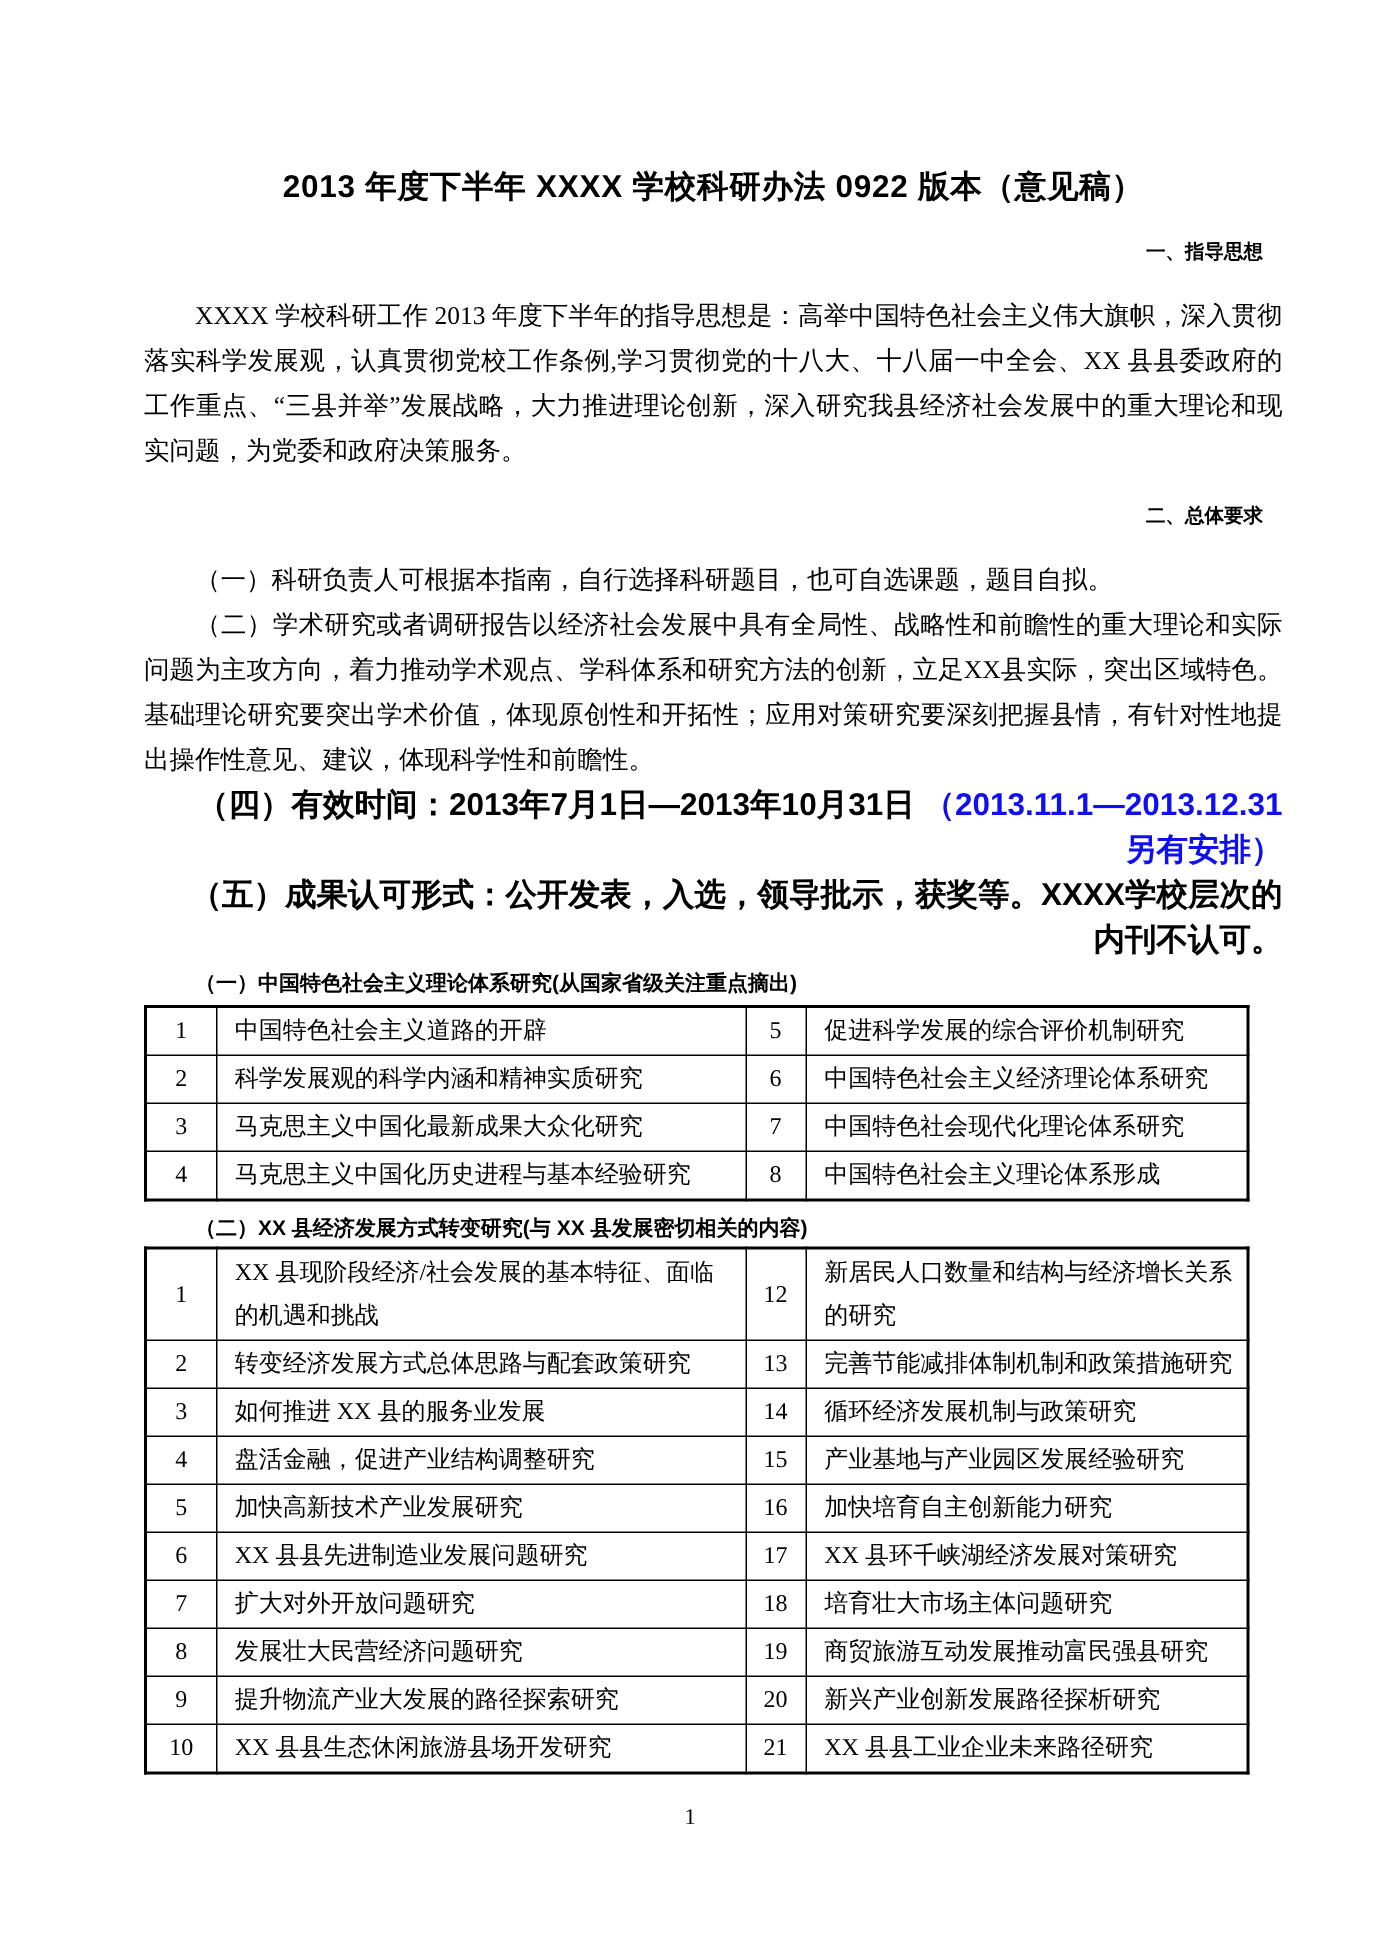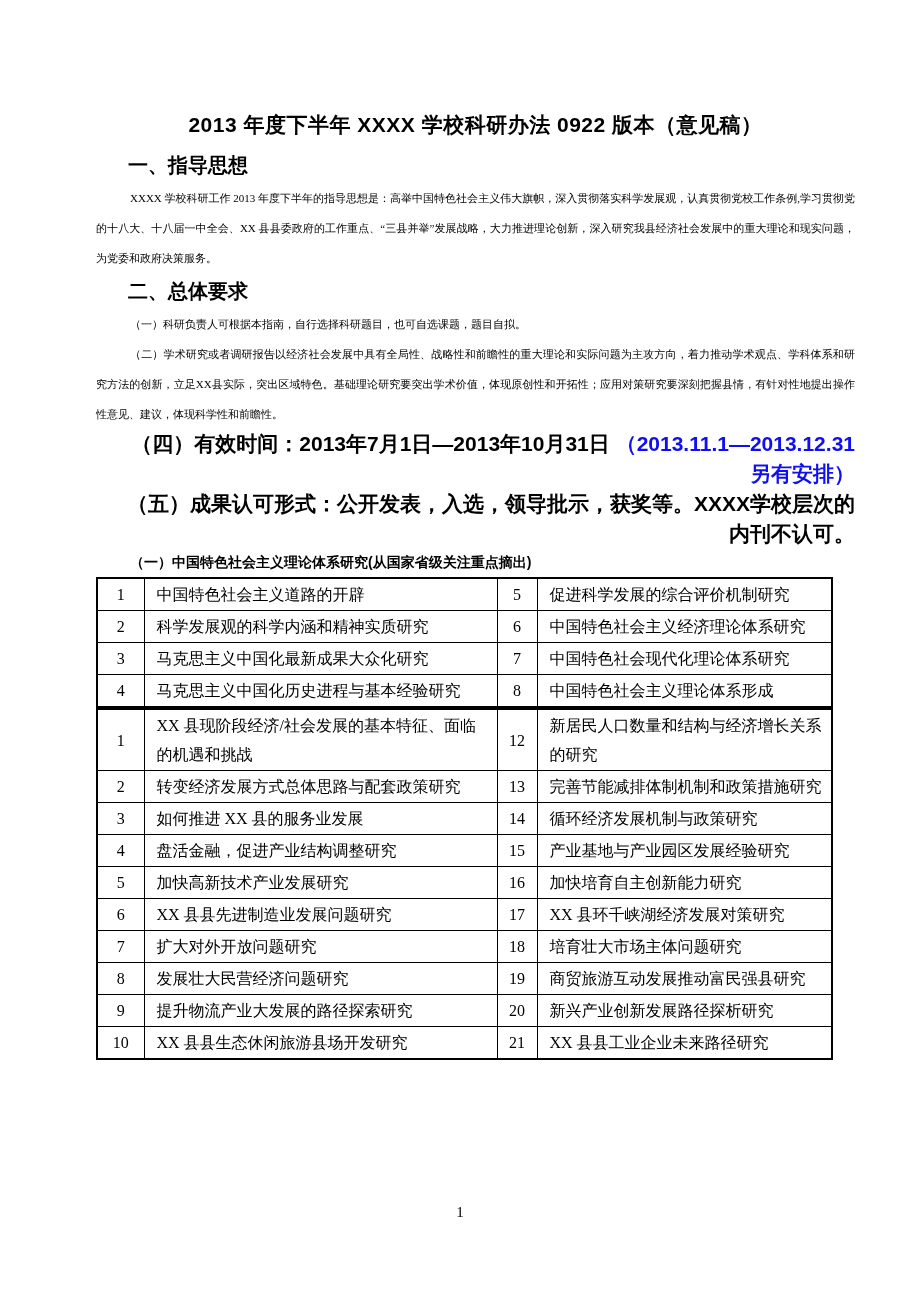--- a/index.html
+++ b/index.html
@@ -20,27 +20,28 @@
     font-weight: bold;
     font-size: 21px;
     line-height: 30px;
     text-align: center;
     letter-spacing: 0.5px;
     margin: 0 0 10px 0;
   }
   .heading {
     font-family: "Liberation Sans", "DejaVu Sans", sans-serif;
     font-weight: bold;
-    font-size: 20px;
+    font-size: 13px;
     line-height: 30px;
     text-indent: 29px;
-    margin: 3px;
+    margin: 13px;
+    text-align: right;
   }
   .body-para, .item {
-    font-size: 11px;
+    font-size: 17px;
     line-height: 30px;
     text-indent: 34px;
     text-align: justify;
     margin: 0;
   }
   .bold-line {
     font-family: "Liberation Sans", "DejaVu Sans", sans-serif;
     font-weight: bold;
     font-size: 21px;
     text-indent: 20px;
@@ -136,20 +137,21 @@
       </tr>
       <tr>
         <td class="num">4</td>
         <td class="txt">马克思主义中国化历史进程与基本经验研究</td>
         <td class="num">8</td>
         <td class="txt">中国特色社会主义理论体系形成</td>
       </tr>
     </tbody>
   </table>
 
+  <div class="table-heading second">（二）XX 县经济发展方式转变研究(与 XX 县发展密切相关的内容)</div>
 
   <table class="topic-table second">
     <colgroup>
         <col class="col-n1">
         <col class="col-t1">
         <col class="col-n2">
         <col>
       </colgroup>
     <tbody>
       <tr>

